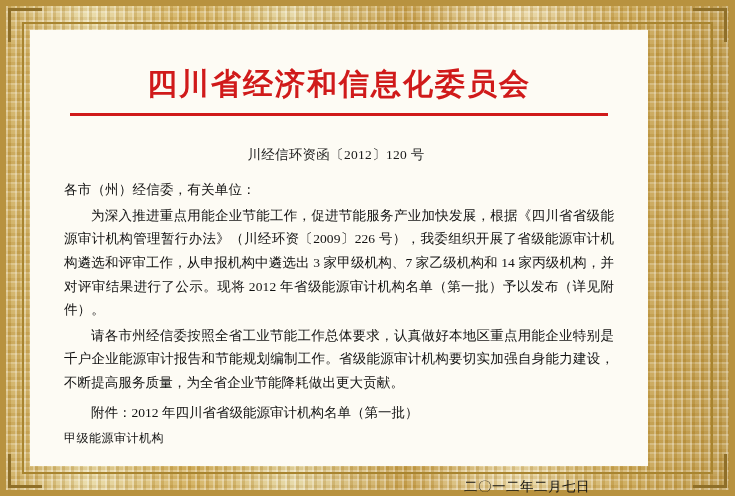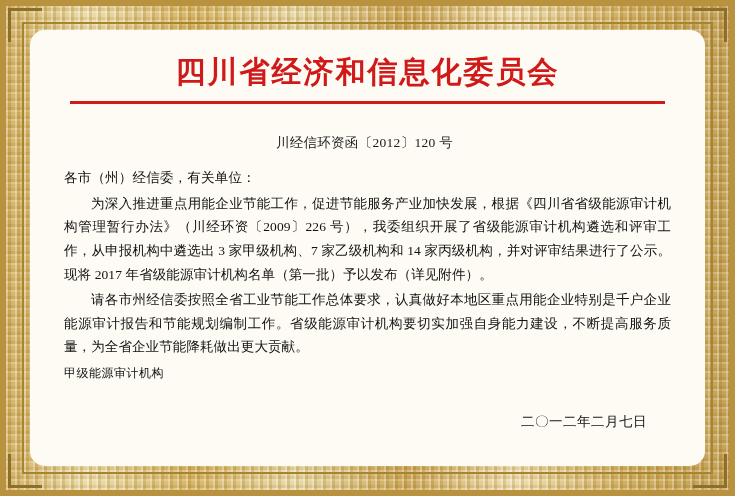--- a/index.html
+++ b/index.html
@@ -74,26 +74,25 @@
   .corner.tl { left: 8px;  top: 8px;    border-left: 3px solid #8f6f28; border-top: 3px solid #8f6f28; }
   .corner.tr { right: 8px; top: 8px;    border-right: 3px solid #8f6f28; border-top: 3px solid #8f6f28; }
   .corner.bl { left: 8px;  bottom: 8px; border-left: 3px solid #8f6f28; border-bottom: 3px solid #8f6f28; }
   .corner.br { right: 8px; bottom: 8px; border-right: 3px solid #8f6f28; border-bottom: 3px solid #8f6f28; }
 
   
   .paper {
     position: absolute;
     left: 30px;
     top: 30px;
-    width: 675px;
+    width: 618px;
     height: 436px;
     background: #fdfbf4;
     box-sizing: border-box;
-    padding: 6px 34px 14px 34px;
-    border-radius: 15px;
+    padding: 18px 34px 14px 34px;
   }
 
   
   .doc-title {
     text-align: center;
     color: #d01a1a;
     font-size: 30px;
     font-weight: bold;
     letter-spacing: 2px;
     margin-top: 16px;
@@ -172,24 +171,25 @@
   <div class="paper">
 
     <div class="doc-title">四川省经济和信息化委员会</div>
     <div class="title-rule"></div>
 
     <div class="doc-number">川经信环资函〔2012〕120 号</div>
 
     <div class="body-block">
       <div class="salutation">各市（州）经信委，有关单位：</div>
 
-      <p class="para">为深入推进重点用能企业节能工作，促进节能服务产业加快发展，根据《四川省省级能源审计机构管理暂行办法》（川经环资〔2009〕226 号），我委组织开展了省级能源审计机构遴选和评审工作，从申报机构中遴选出 3 家甲级机构、7 家乙级机构和 14 家丙级机构，并对评审结果进行了公示。现将 2017 年省级能源审计机构名单（第一批）予以发布（详见附件）。</p>
+      <p class="para">为深入推进重点用能企业节能工作，促进节能服务产业加快发展，根据《四川省省级能源审计机构管理暂行办法》（川经环资〔2009〕226 号），我委组织开展了省级能源审计机构遴选和评审工作，从申报机构中遴选出 3 家甲级机构、7 家乙级机构和 14 家丙级机构，并对评审结果进行了公示。现将 2012 年省级能源审计机构名单（第一批）予以发布（详见附件）。</p>
 
       <p class="para">请各市州经信委按照全省工业节能工作总体要求，认真做好本地区重点用能企业特别是千户企业能源审计报告和节能规划编制工作。省级能源审计机构要切实加强自身能力建设，不断提高服务质量，为全省企业节能降耗做出更大贡献。</p>
 
+      <p class="attach-line">附件：2012 年四川省省级能源审计机构名单（第一批）</p>
 
       <div class="section-head">甲级能源审计机构</div>
 
 
       <div class="date-line">二〇一二年二月七日</div>
     </div>
 
   </div>
 </div>
 

